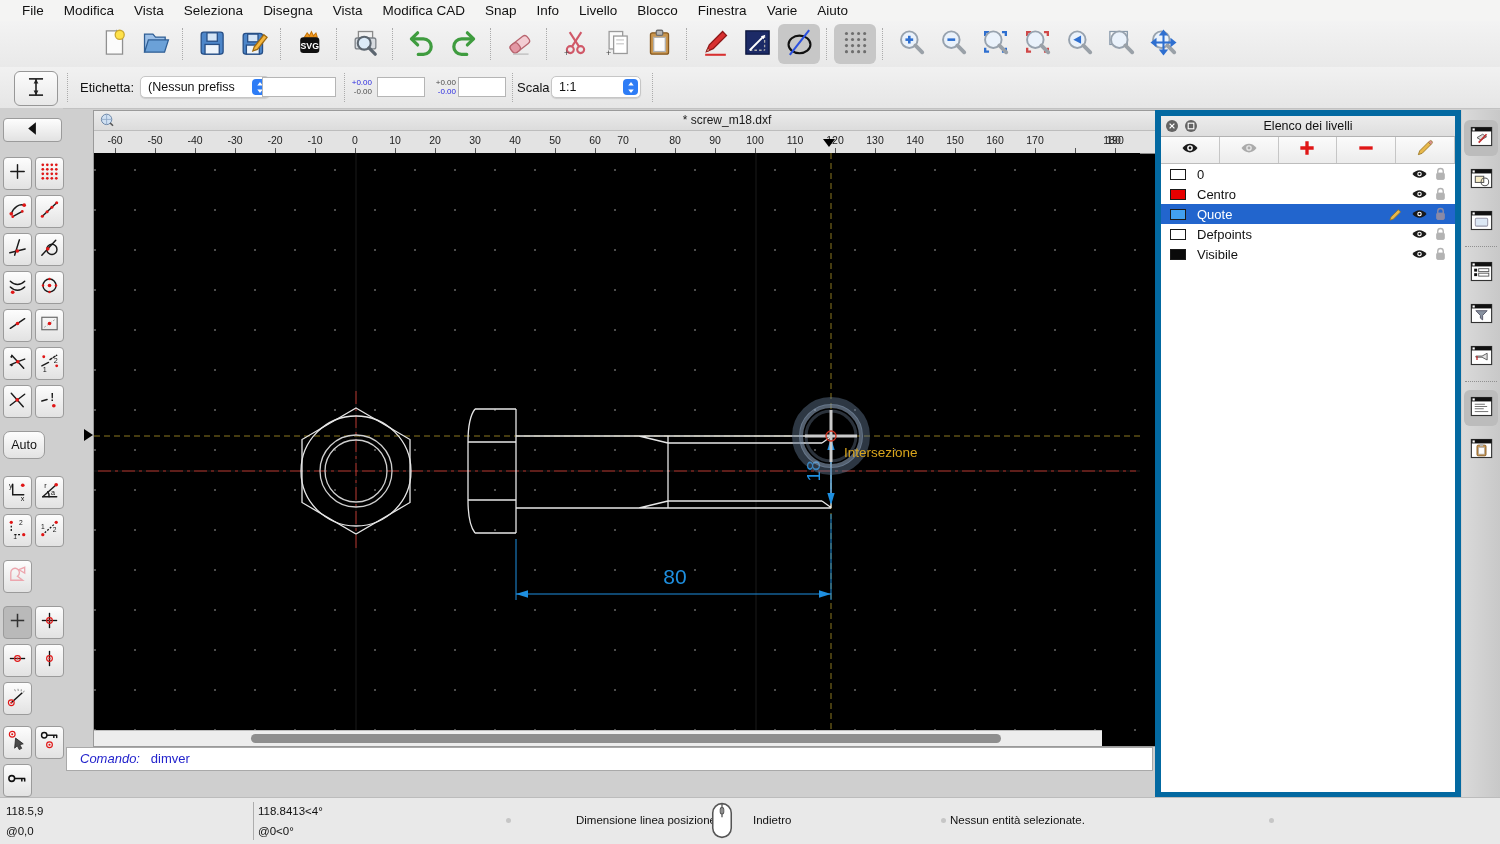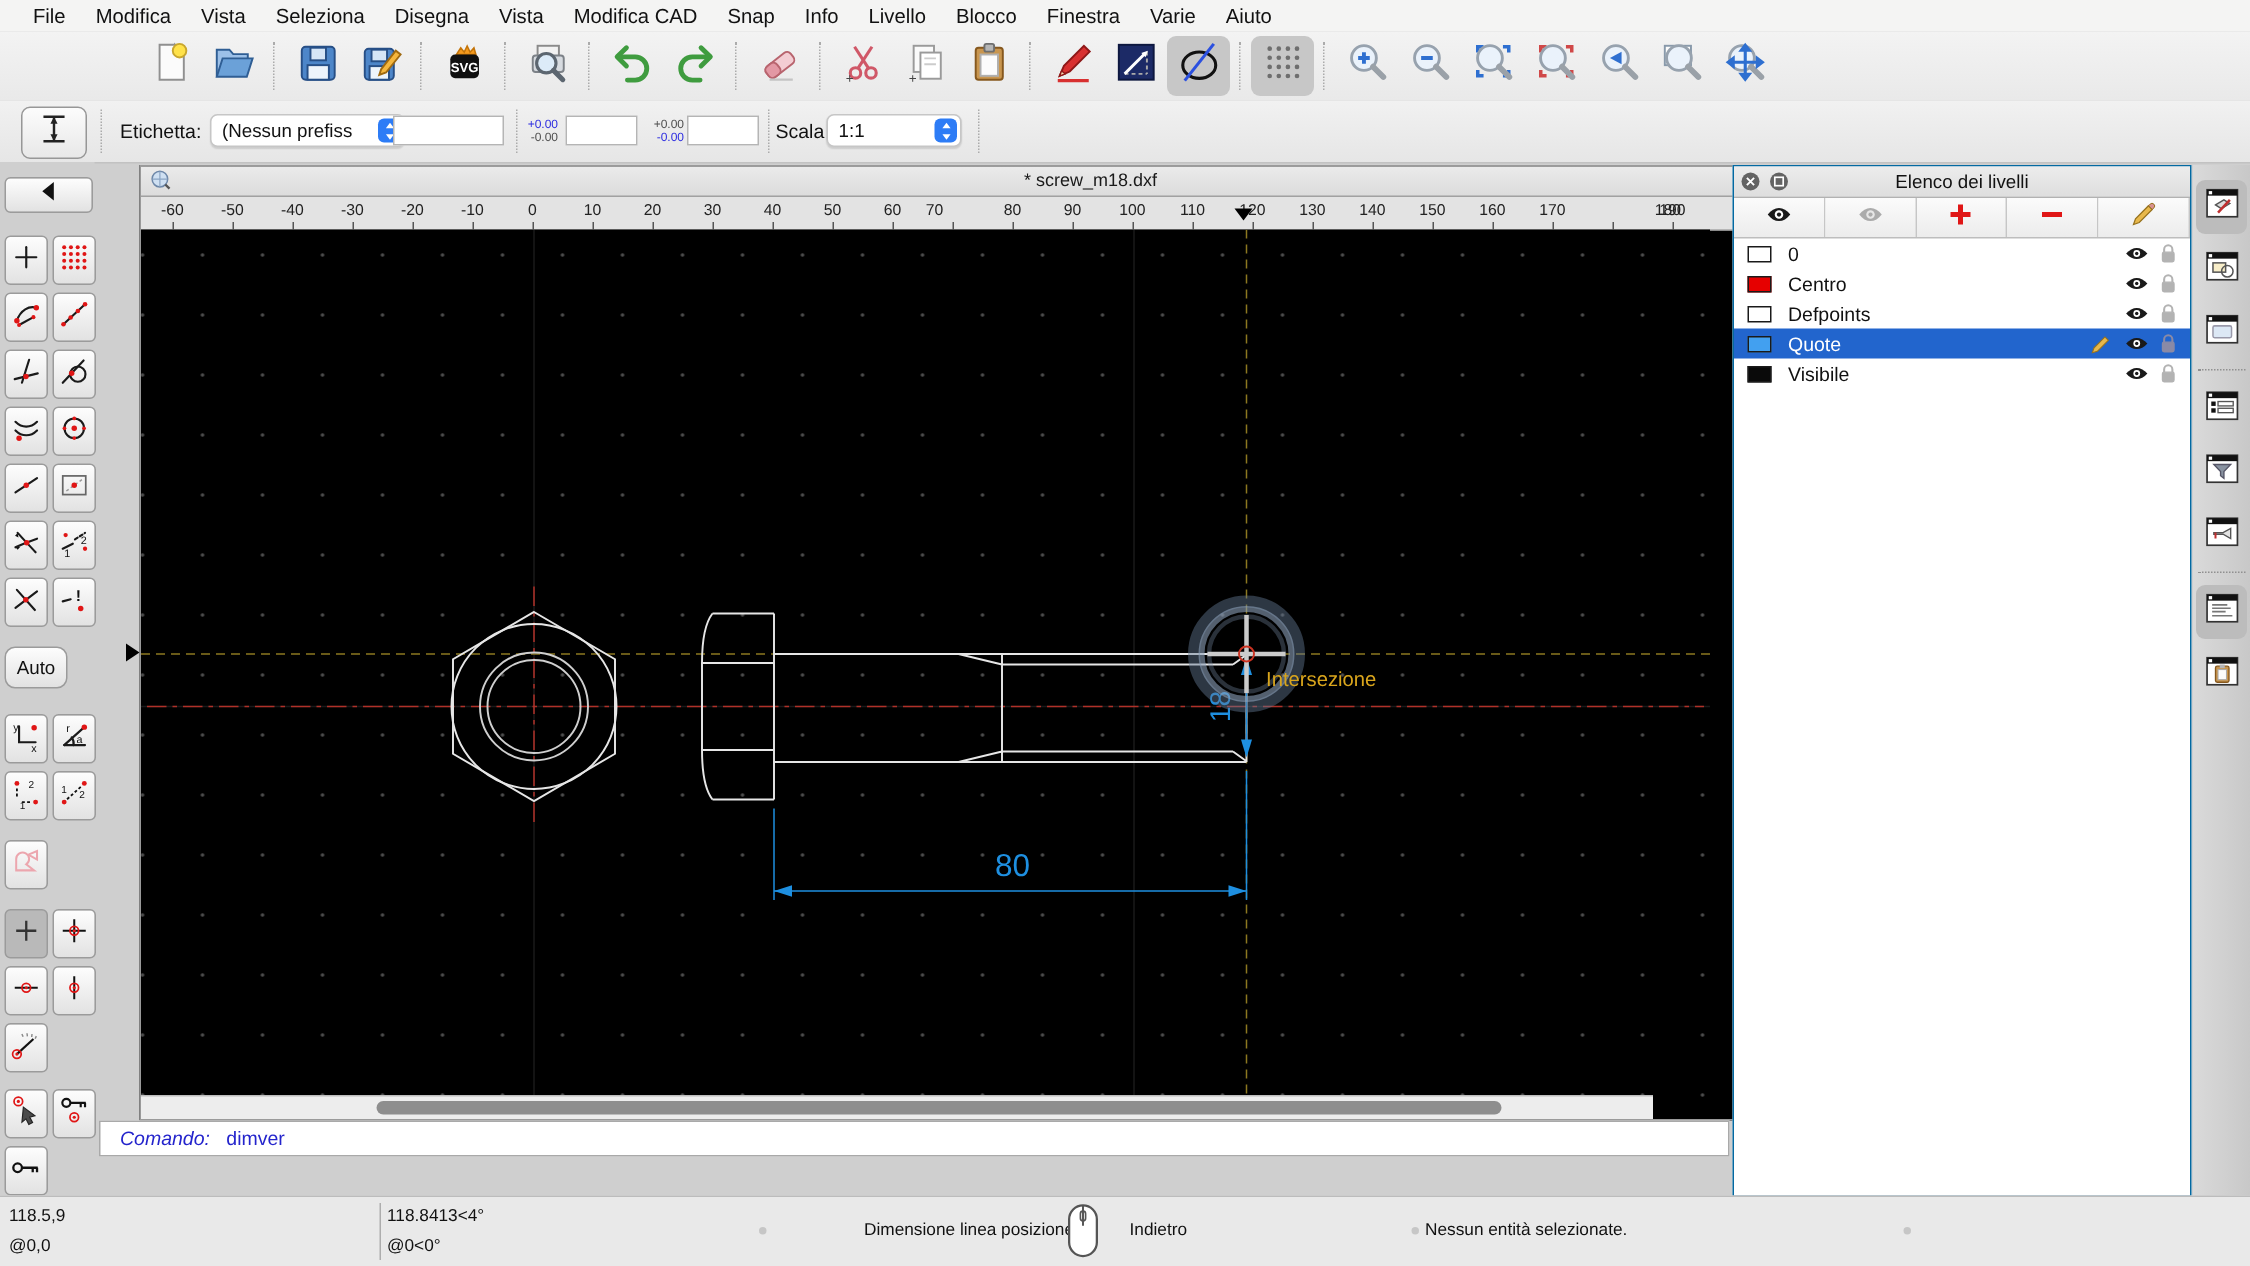--- a/index.html
+++ b/index.html
@@ -79,21 +79,21 @@
   .cmd-hist .pfx{font-style:italic;}
   .cmd-row{position:absolute;left:66px;top:771px;width:1087px;height:27px;background:#e3e3e3;
            display:flex;align-items:center;font-size:13px;}
   .cmd-row label{margin-left:13px;}
   .cmd-input{position:absolute;left:189px;top:3px;width:869px;height:20px;background:#fff;border:1px solid #9c9c9c;box-sizing:border-box;}
   .cmd-btn{position:absolute;left:1061px;top:2px;width:24px;height:22px;border:1px solid #9c9c9c;border-radius:3px;
            background:linear-gradient(#fbfbfb,#e8e8e8);display:flex;align-items:center;justify-content:center;}
 
   
   .lpanel{position:absolute;left:1155px;top:110px;width:306px;height:688px;background:#fff;
-          border:1px solid #0369a1;box-sizing:border-box;}
+          border:6px solid #0369a1;box-sizing:border-box;}
   .lp-title{height:20px;background:linear-gradient(#ececec,#dedede);border-bottom:1px solid #b2b2b2;
             font-size:12.5px;line-height:20px;text-align:center;position:relative;}
   .lp-circle{position:absolute;top:4px;width:12px;height:12px;border-radius:50%;background:#636363;
              display:flex;align-items:center;justify-content:center;}
   .lp-toolbar{height:26px;display:flex;border-bottom:1px solid #bdbdbd;}
   .lp-tool{flex:1;border-right:1px solid #c6c6c6;background:linear-gradient(#fbfbfb,#ececec);
            display:flex;align-items:center;justify-content:center;}
   .lp-tool svg{width:20px;height:20px;}
   .lrow{height:20px;display:flex;align-items:center;font-size:13px;padding-left:9px;position:relative;}
   .lrow.selected{background:#2265cd;color:#fff;}
@@ -906,47 +906,47 @@
           <span class="r-eye"><svg viewBox="0 0 24 16" width="17" height="12">
               <path d="M2 8 C8 1 16 1 22 8 C16 15 8 15 2 8z" fill="#1a1a1a"></path>
               <circle cx="12" cy="8" r="3.2" fill="#fff"></circle>
               <circle cx="12" cy="8" r="1.6" fill="#1a1a1a"></circle>
             </svg></span>
           <span class="r-lock"><svg viewBox="0 0 12 15" width="11" height="14">
               <path d="M3 6.5 V4.5 a3 3 0 0 1 6 0 V6.5" fill="none" stroke="#b3b3b3" stroke-width="1.5"></path>
               <rect x="1.8" y="6.5" width="8.4" height="7" rx="1.2" fill="#b3b3b3" stroke="#b3b3b3"></rect>
             </svg></span>
         </div>
+        <div class="lrow selected">
+          <span class="lswatch" style="background: rgb(66, 160, 240);"></span>
+          <span>Quote</span>
+          <span class="r-pencil"><svg viewBox="0 0 16 16" width="15" height="15">
+              <path d="M2 14 l1.2-3.4 L11 2.8 l2.4 2.4 -7.8 7.8z" fill="#e8b84b" stroke="#96721e" stroke-width=".8"></path>
+            </svg></span>
+          <span class="r-eye"><svg viewBox="0 0 24 16" width="17" height="12">
+              <path d="M2 8 C8 1 16 1 22 8 C16 15 8 15 2 8z" fill="#1a1a1a"></path>
+              <circle cx="12" cy="8" r="3.2" fill="#fff"></circle>
+              <circle cx="12" cy="8" r="1.6" fill="#1a1a1a"></circle>
+            </svg></span>
+          <span class="r-lock"><svg viewBox="0 0 12 15" width="11" height="14">
+              <path d="M3 6.5 V4.5 a3 3 0 0 1 6 0 V6.5" fill="none" stroke="#8a8aa6" stroke-width="1.5"></path>
+              <rect x="1.8" y="6.5" width="8.4" height="7" rx="1.2" fill="#8a8aa6" stroke="#8a8aa6"></rect>
+            </svg></span>
+        </div>
         <div class="lrow">
           <span class="lswatch" style="background: rgb(255, 255, 255);"></span>
           <span>Defpoints</span>
           <span class="r-eye"><svg viewBox="0 0 24 16" width="17" height="12">
               <path d="M2 8 C8 1 16 1 22 8 C16 15 8 15 2 8z" fill="#1a1a1a"></path>
               <circle cx="12" cy="8" r="3.2" fill="#fff"></circle>
               <circle cx="12" cy="8" r="1.6" fill="#1a1a1a"></circle>
             </svg></span>
           <span class="r-lock"><svg viewBox="0 0 12 15" width="11" height="14">
               <path d="M3 6.5 V4.5 a3 3 0 0 1 6 0 V6.5" fill="none" stroke="#b3b3b3" stroke-width="1.5"></path>
               <rect x="1.8" y="6.5" width="8.4" height="7" rx="1.2" fill="#b3b3b3" stroke="#b3b3b3"></rect>
-            </svg></span>
-        </div>
-        <div class="lrow selected">
-          <span class="lswatch" style="background: rgb(66, 160, 240);"></span>
-          <span>Quote</span>
-          <span class="r-pencil"><svg viewBox="0 0 16 16" width="15" height="15">
-              <path d="M2 14 l1.2-3.4 L11 2.8 l2.4 2.4 -7.8 7.8z" fill="#e8b84b" stroke="#96721e" stroke-width=".8"></path>
-            </svg></span>
-          <span class="r-eye"><svg viewBox="0 0 24 16" width="17" height="12">
-              <path d="M2 8 C8 1 16 1 22 8 C16 15 8 15 2 8z" fill="#1a1a1a"></path>
-              <circle cx="12" cy="8" r="3.2" fill="#fff"></circle>
-              <circle cx="12" cy="8" r="1.6" fill="#1a1a1a"></circle>
-            </svg></span>
-          <span class="r-lock"><svg viewBox="0 0 12 15" width="11" height="14">
-              <path d="M3 6.5 V4.5 a3 3 0 0 1 6 0 V6.5" fill="none" stroke="#8a8aa6" stroke-width="1.5"></path>
-              <rect x="1.8" y="6.5" width="8.4" height="7" rx="1.2" fill="#8a8aa6" stroke="#8a8aa6"></rect>
             </svg></span>
         </div>
         <div class="lrow">
           <span class="lswatch" style="background: rgb(10, 10, 10);"></span>
           <span>Visibile</span>
           <span class="r-eye"><svg viewBox="0 0 24 16" width="17" height="12">
               <path d="M2 8 C8 1 16 1 22 8 C16 15 8 15 2 8z" fill="#1a1a1a"></path>
               <circle cx="12" cy="8" r="3.2" fill="#fff"></circle>
               <circle cx="12" cy="8" r="1.6" fill="#1a1a1a"></circle>
             </svg></span>

